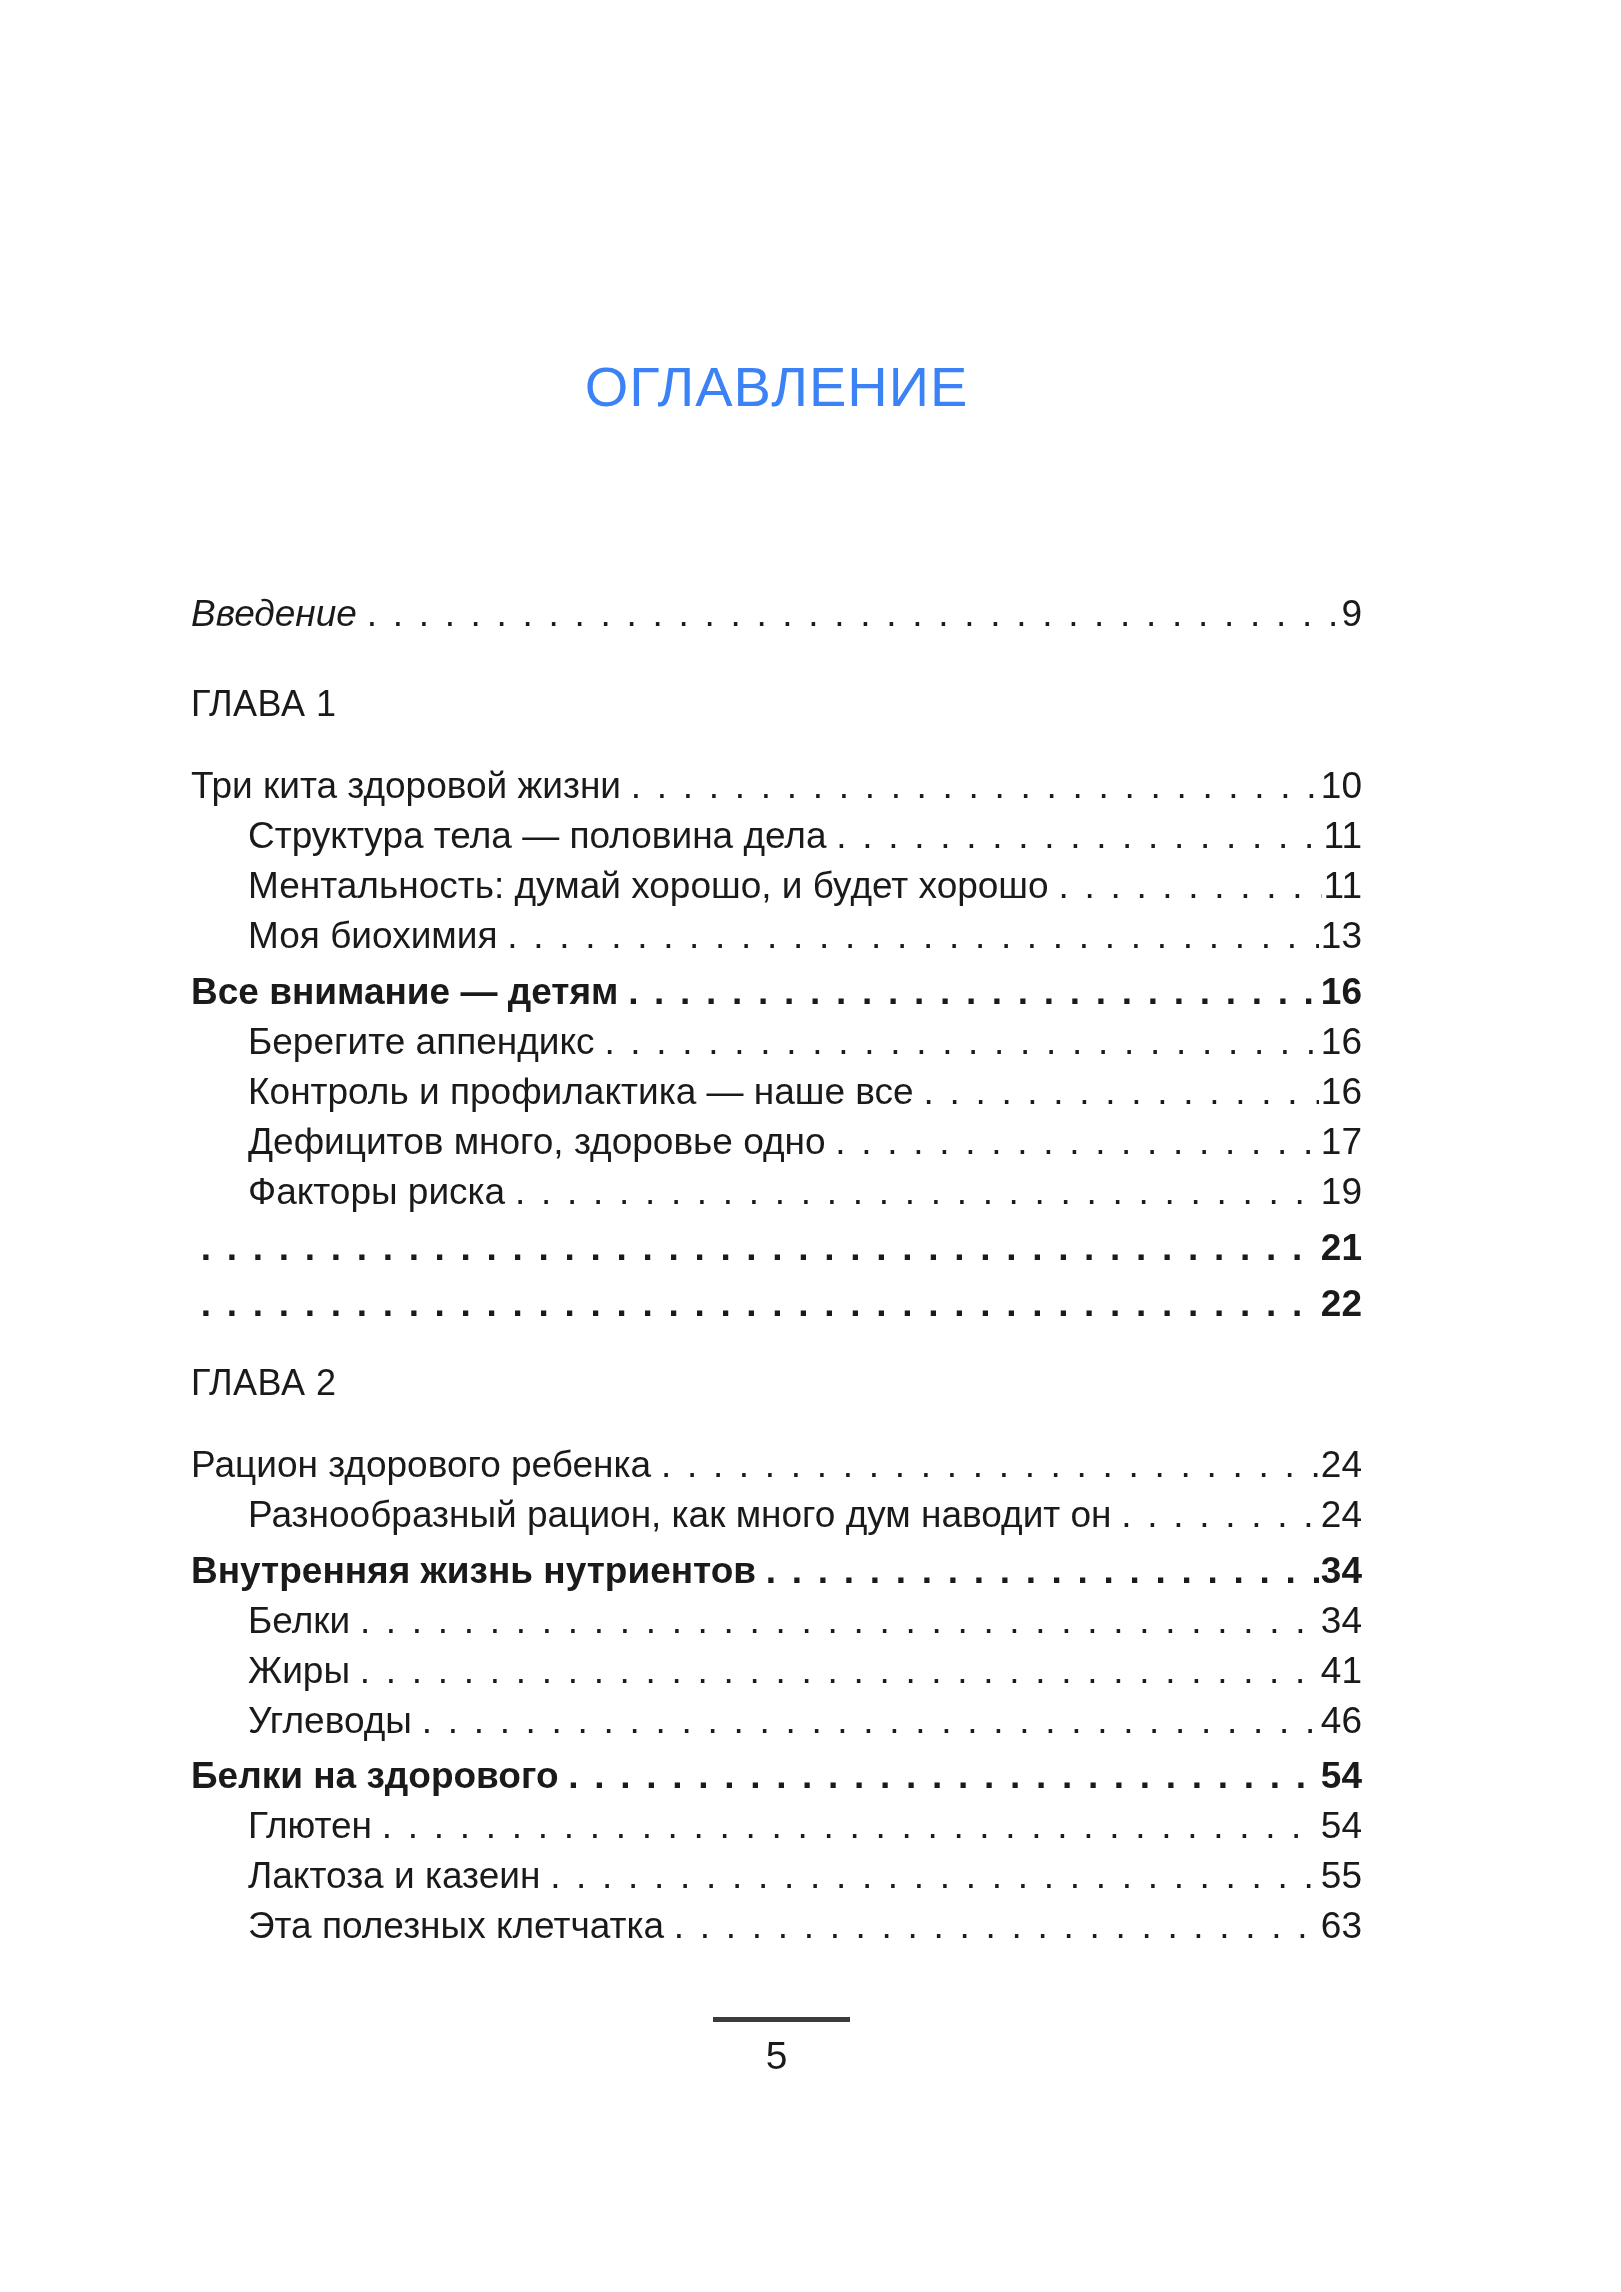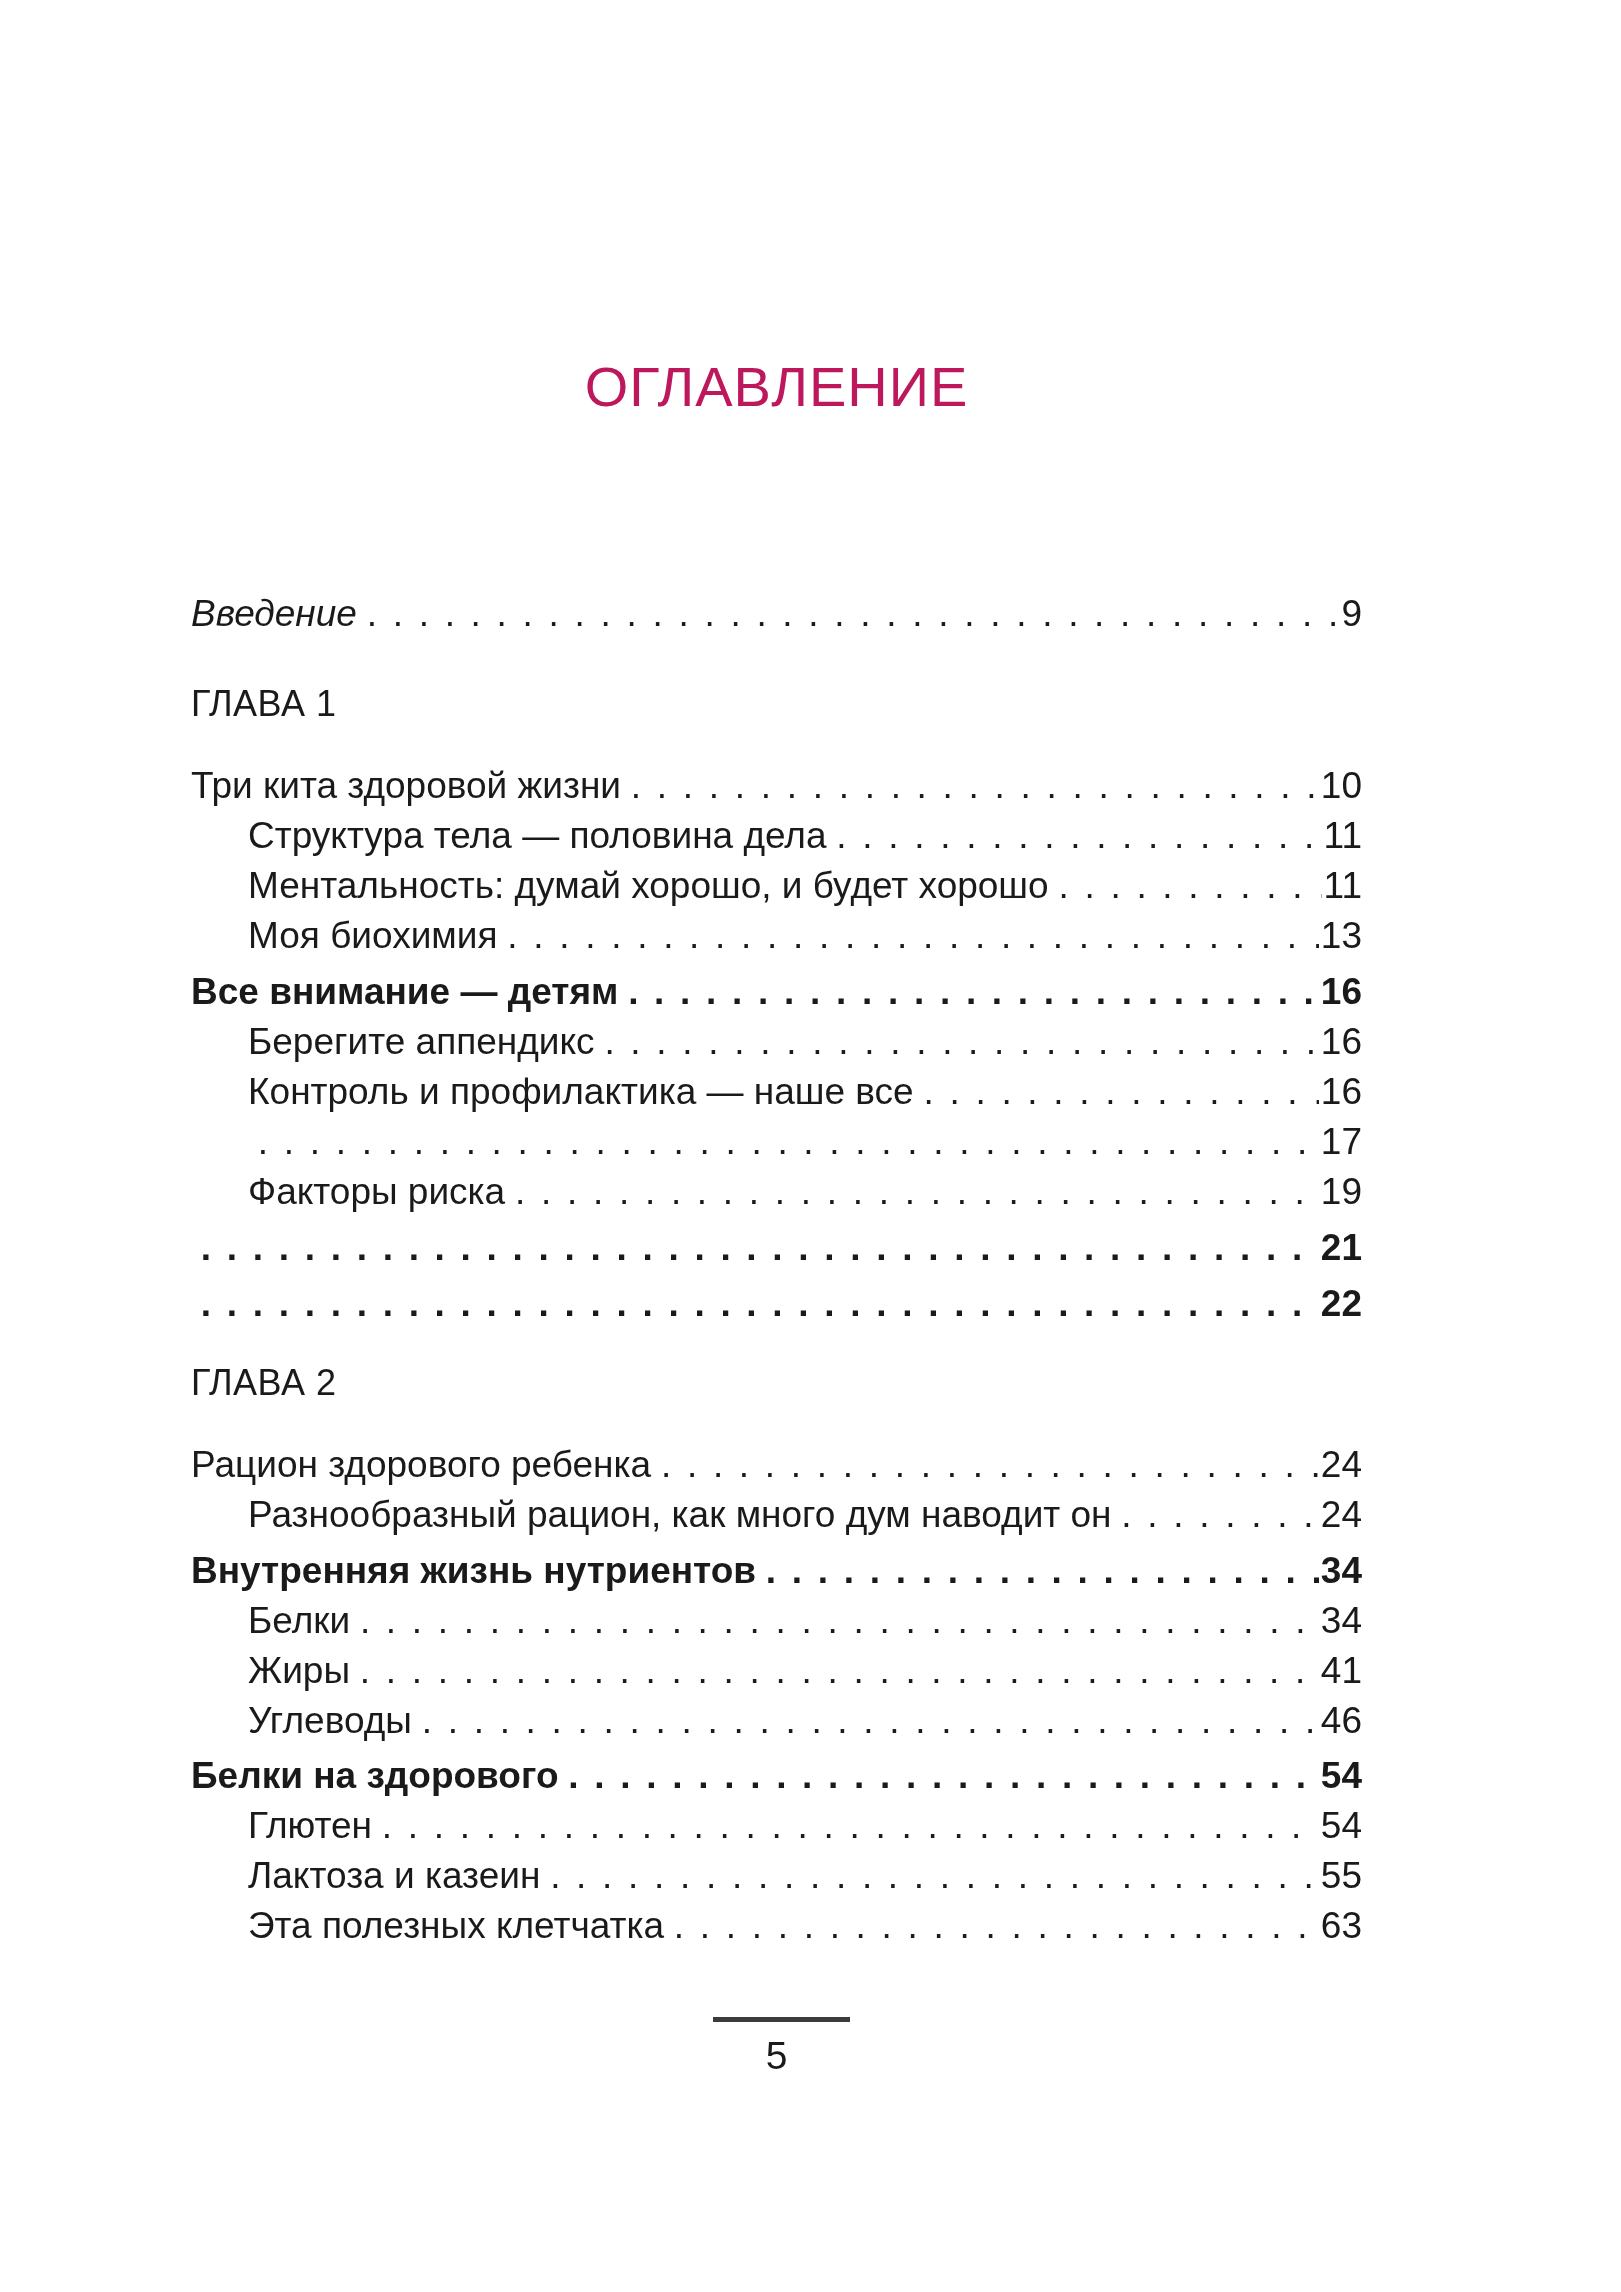--- a/index.html
+++ b/index.html
@@ -23,21 +23,21 @@
     width: 1171px;
   }
   .title {
     margin: 0;
     padding-top: 359px;
     text-align: center;
     font-size: 56px;
     line-height: 1;
     font-weight: 400;
     letter-spacing: 1px;
-    color: #be185d;
+    color: #3b82f6;
   }
   .toc-entry {
     display: flex;
     align-items: baseline;
     font-size: 37px;
     line-height: 50px;
     white-space: nowrap;
   }
   .toc-entry .lbl { flex: none; }
   .toc-entry.intro {
@@ -128,20 +128,21 @@
           <span class="lbl">Берегите аппендикс</span>
           <span class="leader">......................................................................</span>
           <span class="pg">16</span>
         </div>
         <div class="toc-entry sub">
           <span class="lbl">Контроль и профилактика — наше все</span>
           <span class="leader">......................................................................</span>
           <span class="pg">16</span>
         </div>
         <div class="toc-entry sub">
+          <span class="lbl">Дефицитов много, здоровье одно</span>
           <span class="leader">......................................................................</span>
           <span class="pg">17</span>
         </div>
         <div class="toc-entry sub">
           <span class="lbl">Факторы риска</span>
           <span class="leader">......................................................................</span>
           <span class="pg">19</span>
         </div>
         <div class="toc-entry grp">
           <span class="leader">......................................................................</span>

